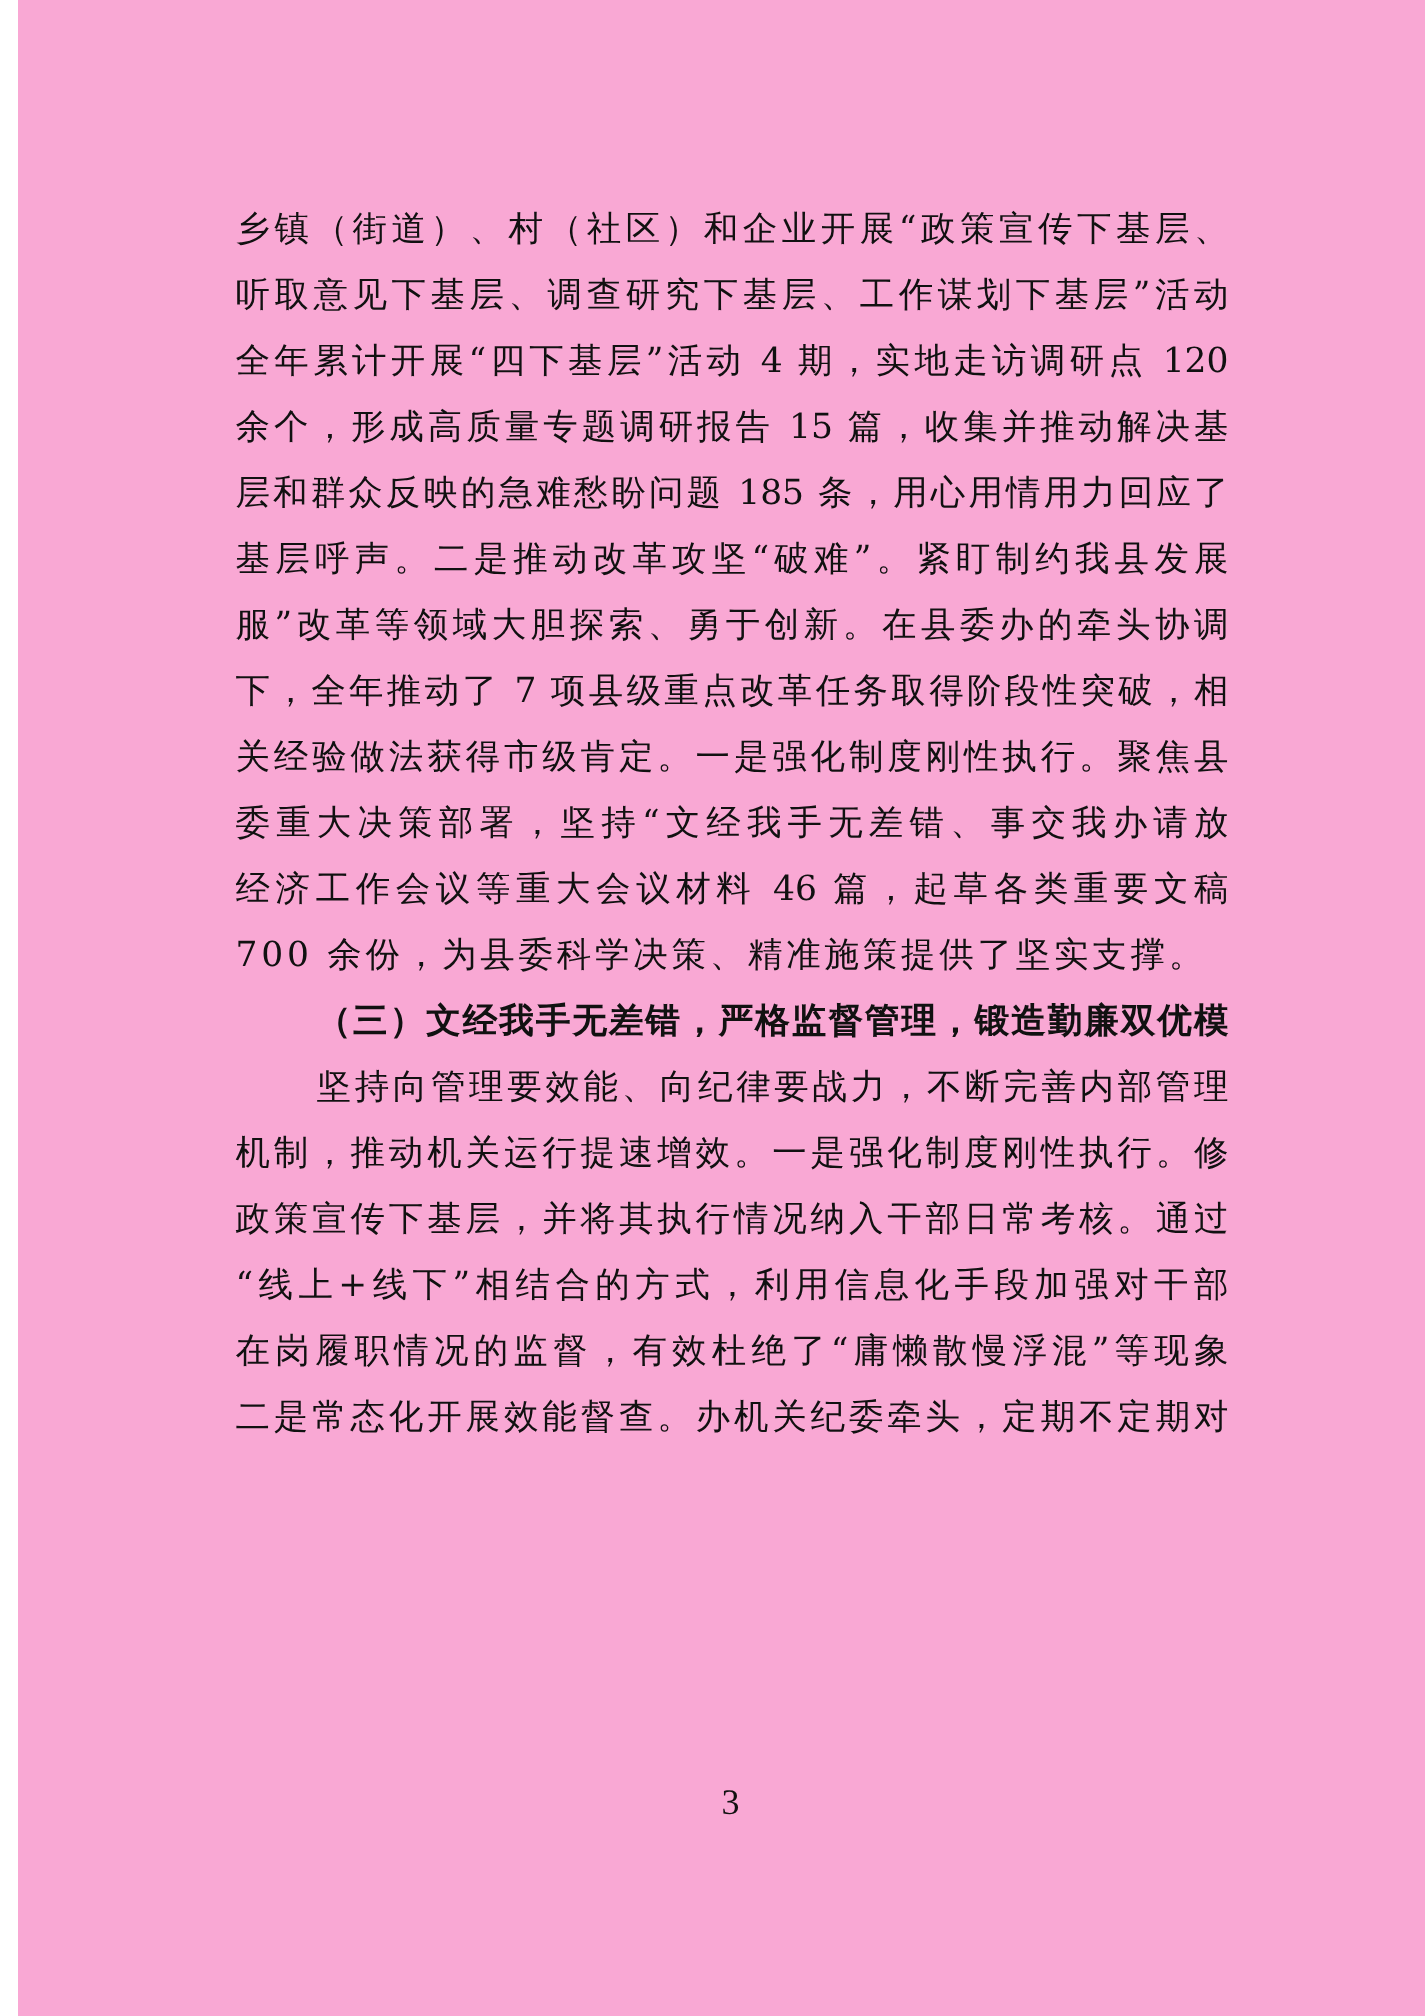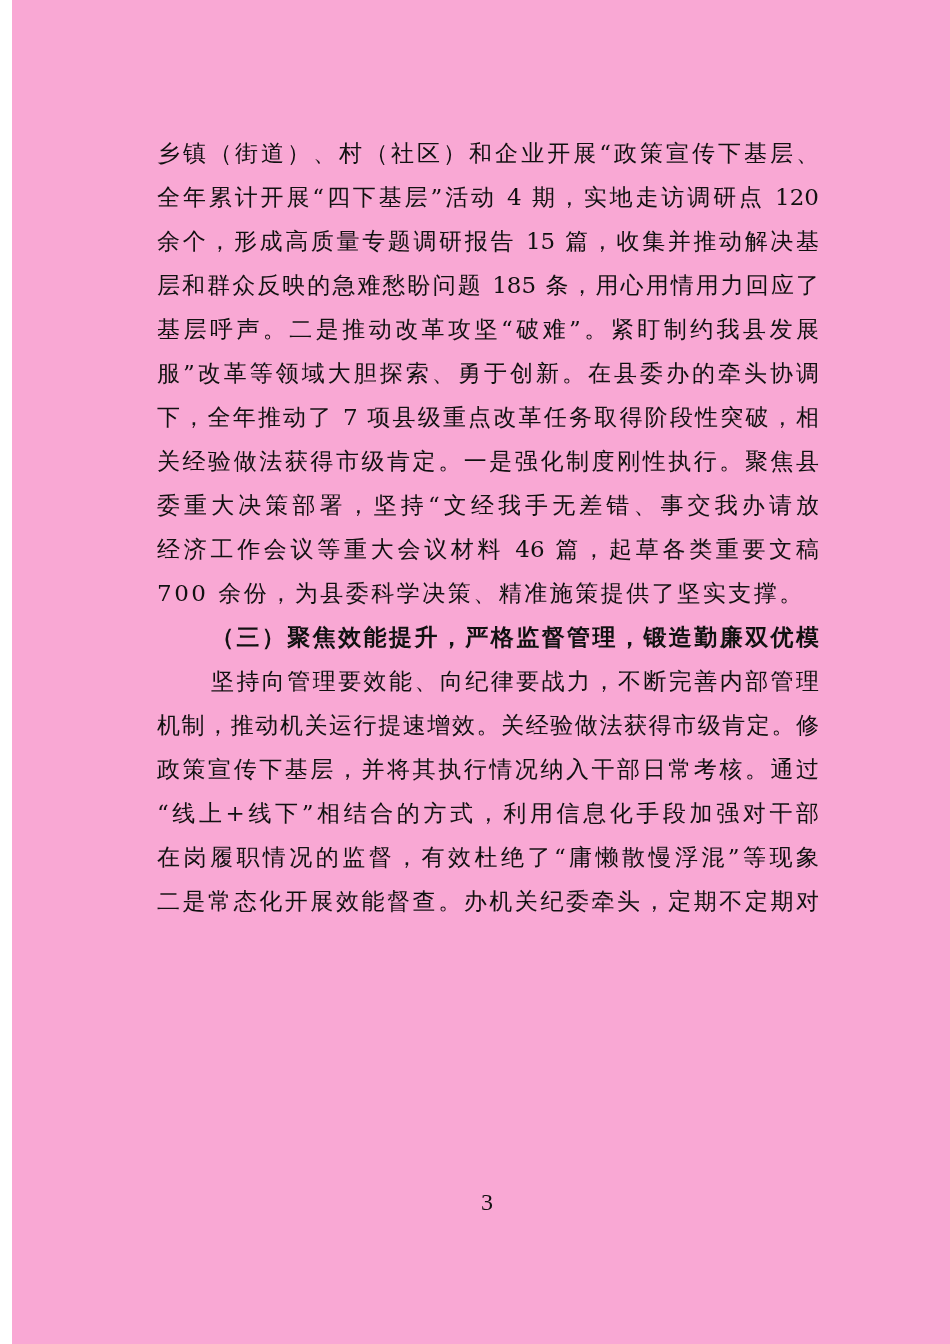--- a/index.html
+++ b/index.html
@@ -22,35 +22,36 @@
     position: absolute; left: 0; width: 950px; top: 1189px; text-align: center;
     font-family: "Liberation Serif", "DejaVu Serif", serif; font-size: 24px; color: #111111;
   }
 </style>
 </head>
 <body>
 
 <div class="page">
   <div class="body-text">
     <div class="line" style="letter-spacing: 0px;">乡镇（街道）、村（社区）和企业开展“政策宣传下基层、</div>
+    <div class="line" style="letter-spacing: 0px;">听取意见下基层、调查研究下基层、工作谋划下基层”活动</div>
     <div class="line" style="letter-spacing: 0px;">全年累计开展“四下基层”活动 4 期，实地走访调研点 120</div>
     <div class="line" style="letter-spacing: 0px;">余个，形成高质量专题调研报告 15 篇，收集并推动解决基</div>
     <div class="line" style="letter-spacing: 0px;">层和群众反映的急难愁盼问题 185 条，用心用情用力回应了</div>
     <div class="line" style="letter-spacing: 0px;">基层呼声。二是推动改革攻坚“破难”。紧盯制约我县发展</div>
     <div class="line" style="letter-spacing: 0px;">服”改革等领域大胆探索、勇于创新。在县委办的牵头协调</div>
     <div class="line" style="letter-spacing: 0px;">下，全年推动了 7 项县级重点改革任务取得阶段性突破，相</div>
     <div class="line" style="letter-spacing: 0px;">关经验做法获得市级肯定。一是强化制度刚性执行。聚焦县</div>
     <div class="line" style="letter-spacing: 0px;">委重大决策部署，坚持“文经我手无差错、事交我办请放</div>
     <div class="line" style="letter-spacing: 0px;">经济工作会议等重大会议材料 46 篇，起草各类重要文稿</div>
     <div class="line last">700 余份，为县委科学决策、精准施策提供了坚实支撑。</div>
 
-    <div class="line heading indent" style="letter-spacing: 0px;">（三）聚焦效能提升，严格监督管理，锻造勤廉双优模</div>
+    <div class="line heading indent" style="letter-spacing: 0px;">（三）文经我手无差错，严格监督管理，锻造勤廉双优模</div>
 
     <div class="line indent" style="letter-spacing: 0px;">坚持向管理要效能、向纪律要战力，不断完善内部管理</div>
-    <div class="line" style="letter-spacing: 0px;">机制，推动机关运行提速增效。关经验做法获得市级肯定。修</div>
+    <div class="line" style="letter-spacing: 0px;">机制，推动机关运行提速增效。一是强化制度刚性执行。修</div>
     <div class="line" style="letter-spacing: 0px;">政策宣传下基层，并将其执行情况纳入干部日常考核。通过</div>
     <div class="line" style="letter-spacing: 0px;">“线上+线下”相结合的方式，利用信息化手段加强对干部</div>
     <div class="line" style="letter-spacing: 0px;">在岗履职情况的监督，有效杜绝了“庸懒散慢浮混”等现象</div>
     <div class="line" style="letter-spacing: 0px;">二是常态化开展效能督查。办机关纪委牵头，定期不定期对</div>
   </div>
 
   <div class="page-number">3</div>
 </div>
 
 </body></html>

